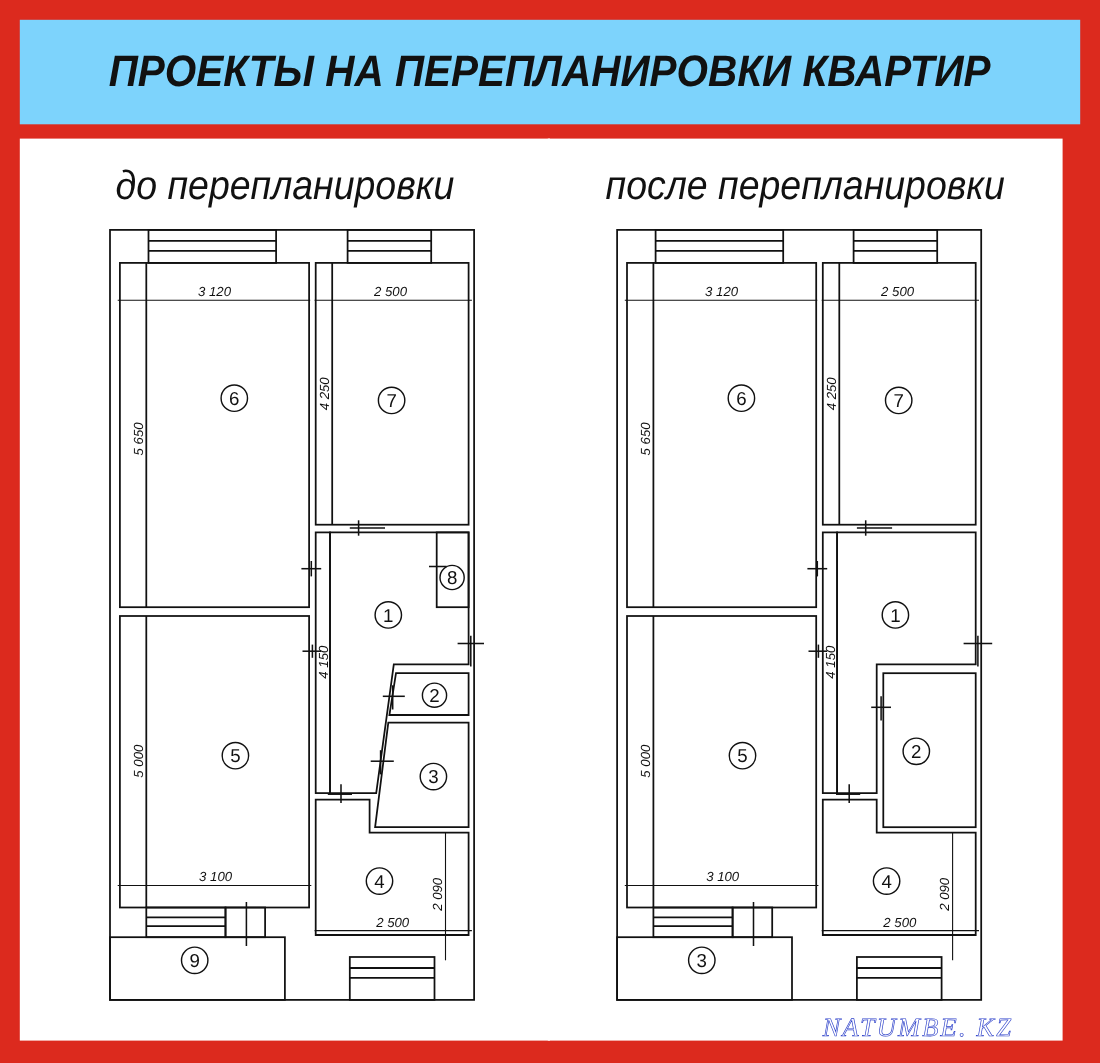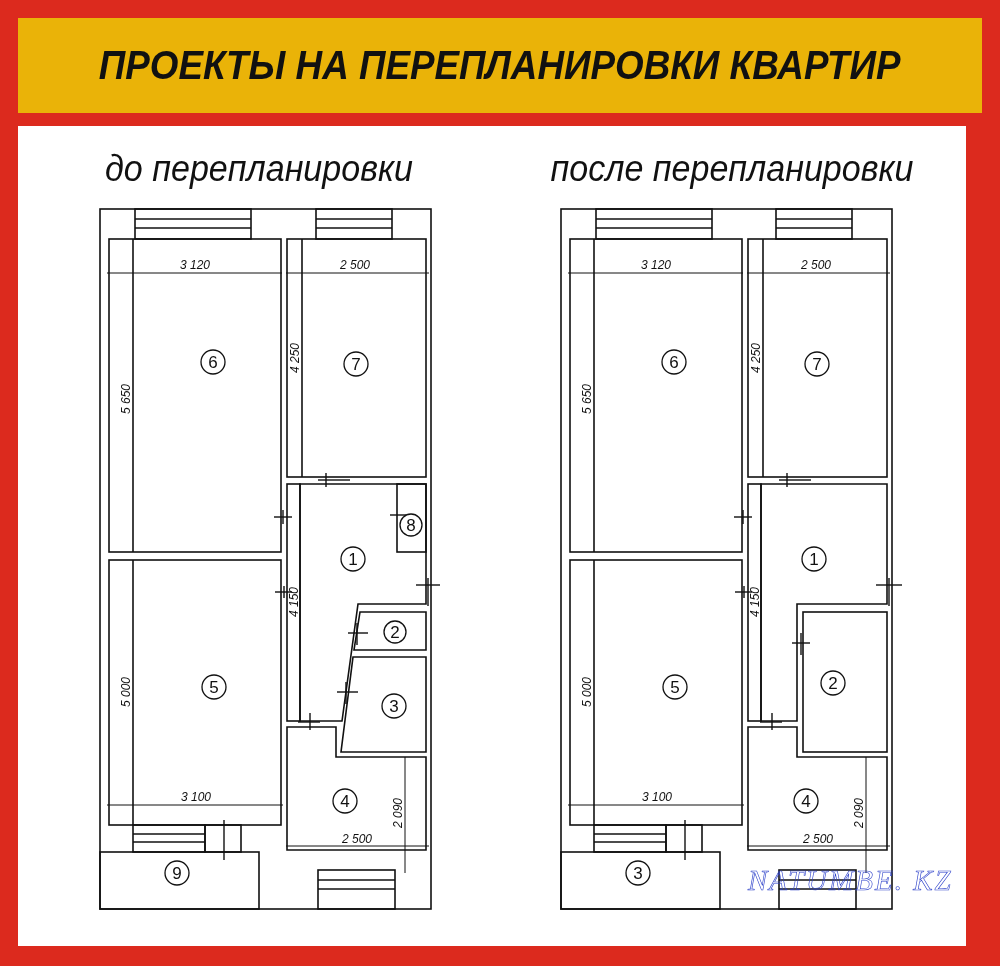--- a/index.html
+++ b/index.html
@@ -3,44 +3,44 @@
 <meta charset="utf-8">
 <style>
   html, body { margin: 0; padding: 0; }
   body {
     width: 1000px; height: 966px; position: relative; overflow: hidden;
     background: #dc2a1e;
     font-family: "Liberation Sans", sans-serif;
   }
   .title-box {
     position: absolute; left: 18px; top: 18px; width: 964px; height: 95px;
-    background: #eab308;
+    background: #7dd3fc;
     display: flex; align-items: center; justify-content: center;
   }
   .title-box h1 {
     margin: 0; font-size: 40px; font-style: italic; font-weight: bold;
     color: #111; letter-spacing: 0px; transform: scaleX(0.92);
     white-space: nowrap;
   }
   .panel {
     position: absolute; top: 126px; height: 820px; background: #fff;
   }
   .panel.left { left: 18px; width: 482px; }
   .panel.right { left: 498px; width: 468px; }
   .subtitle {
     position: absolute; top: 22px; left: 0; right: 0; text-align: center;
     font-size: 37px; font-style: italic; color: #111;
     transform: scaleX(0.92); white-space: nowrap;
   }
   svg.plan { position: absolute; overflow: visible; }
   svg text { font-family: "Liberation Sans", sans-serif; }
   .watermark {
-    position: absolute; left: 748px; top: 864px;
+    position: absolute; left: 748px; top: 922px;
     font-family: "Liberation Serif", serif; font-style: italic;
-    font-size: 29px; color: #2b3fc9; letter-spacing: 2px;
+    font-size: 24px; color: #2b3fc9; letter-spacing: 2px;
     -webkit-text-stroke: 0.6px #2b3fc9; color: transparent;
     white-space: nowrap;
   }
 </style>
 </head>
 <body>
 
 <div class="title-box">
   <h1>ПРОЕКТЫ НА ПЕРЕПЛАНИРОВКИ КВАРТИР</h1>
 </div>

